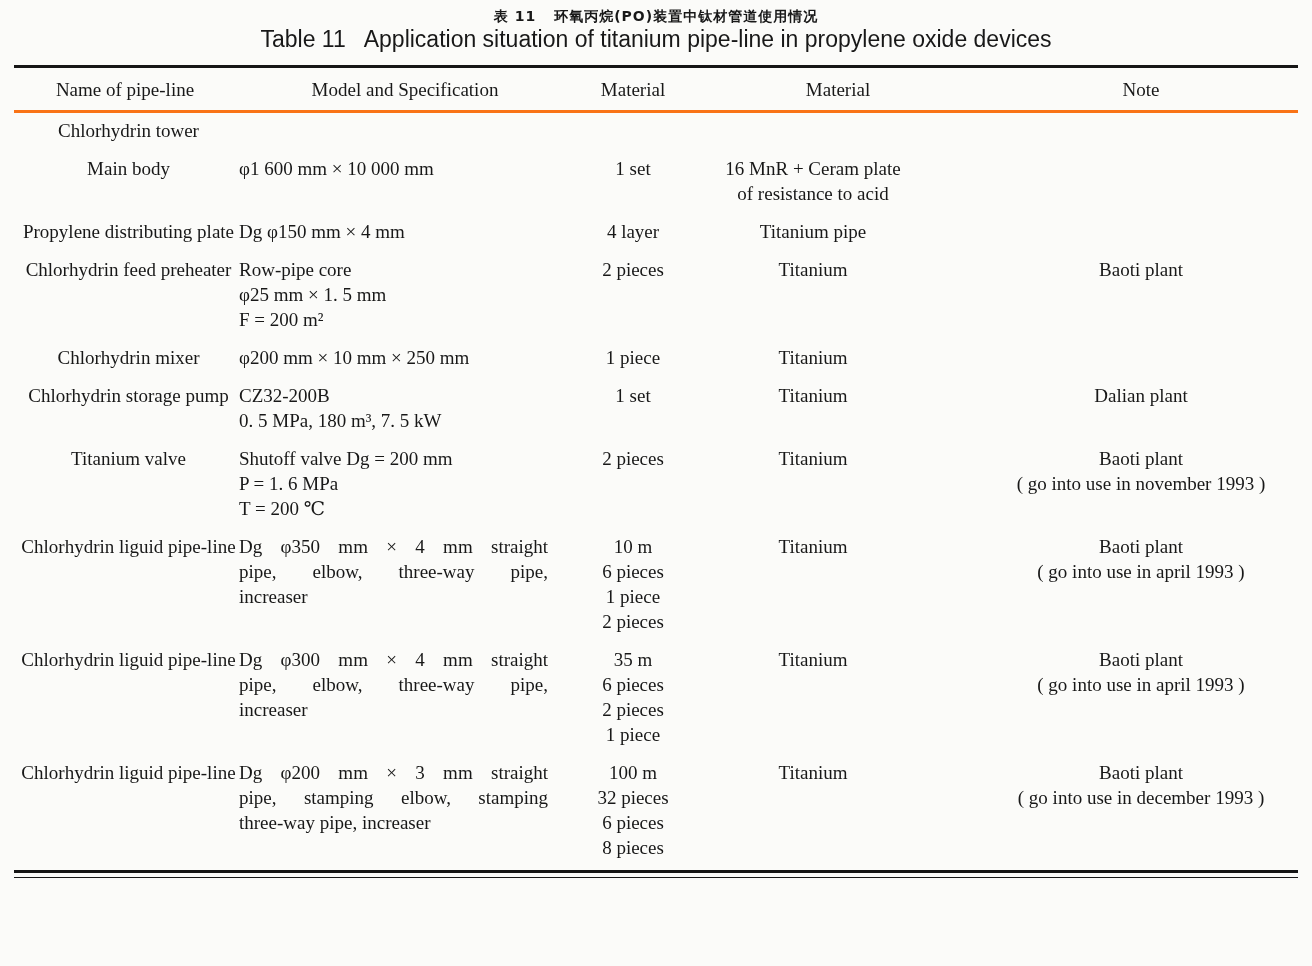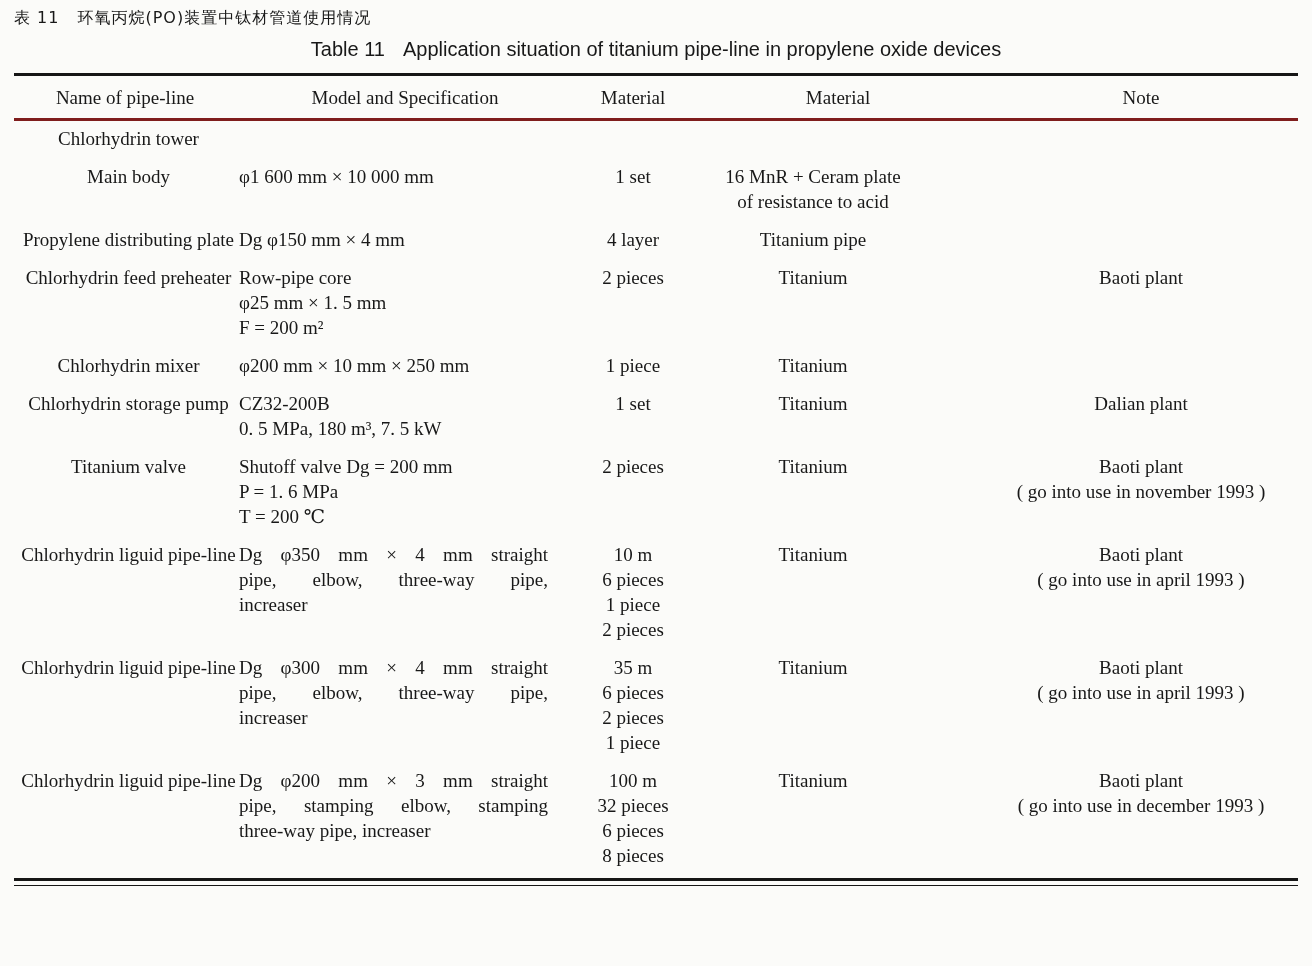--- a/index.html
+++ b/index.html
@@ -11,35 +11,35 @@
   body {
     width: 1312px;
     height: 966px;
     font-family: "Liberation Serif", "DejaVu Serif", serif;
     overflow: hidden;
   }
   .page {
     padding: 6px 14px 0 14px;
   }
   .caption-zh {
+    text-align: center;
     font-family: "DejaVu Sans", sans-serif;
-    font-weight: normal;
-    font-size: 16px;
+    font-weight: bold;
+    font-size: 14px;
     letter-spacing: 1px;
     padding-top: 2px;
   }
   .caption-zh .gap, .caption-en .gap {
     display: inline-block;
     width: 18px;
   }
   .caption-en {
     text-align: center;
     font-family: "Liberation Sans", sans-serif;
-    font-size: 20px;
-    margin-top: 9px;
+    font-size: 23px;
   }
   .rule-thick {
     height: 3px;
     background: #161616;
   }
   .rule-thin {
     height: 1px;
     background: #161616;
   }
   .rule-top { margin-top: 12px; }
@@ -55,21 +55,21 @@
   col.c-spec { width: 338px; }
   col.c-qty  { width: 118px; }
   col.c-mat  { width: 292px; }
   col.c-note { width: auto; }
 
   thead th {
     font-weight: normal;
     font-size: 19px;
     text-align: center;
     padding: 11px 0 9px 0;
-    border-bottom: 3px solid #7f1d1d;
+    border-bottom: 3px solid #f97316;
   }
   tbody td {
     vertical-align: top;
     font-size: 19px;
     line-height: 25px;
     padding: 5px 0 8px 0;
   }
   td.name { text-align: center; padding-left: 7px; }
   td.spec { text-align: left; padding-left: 3px; padding-right: 26px; }
   td.qty  { text-align: center; }

